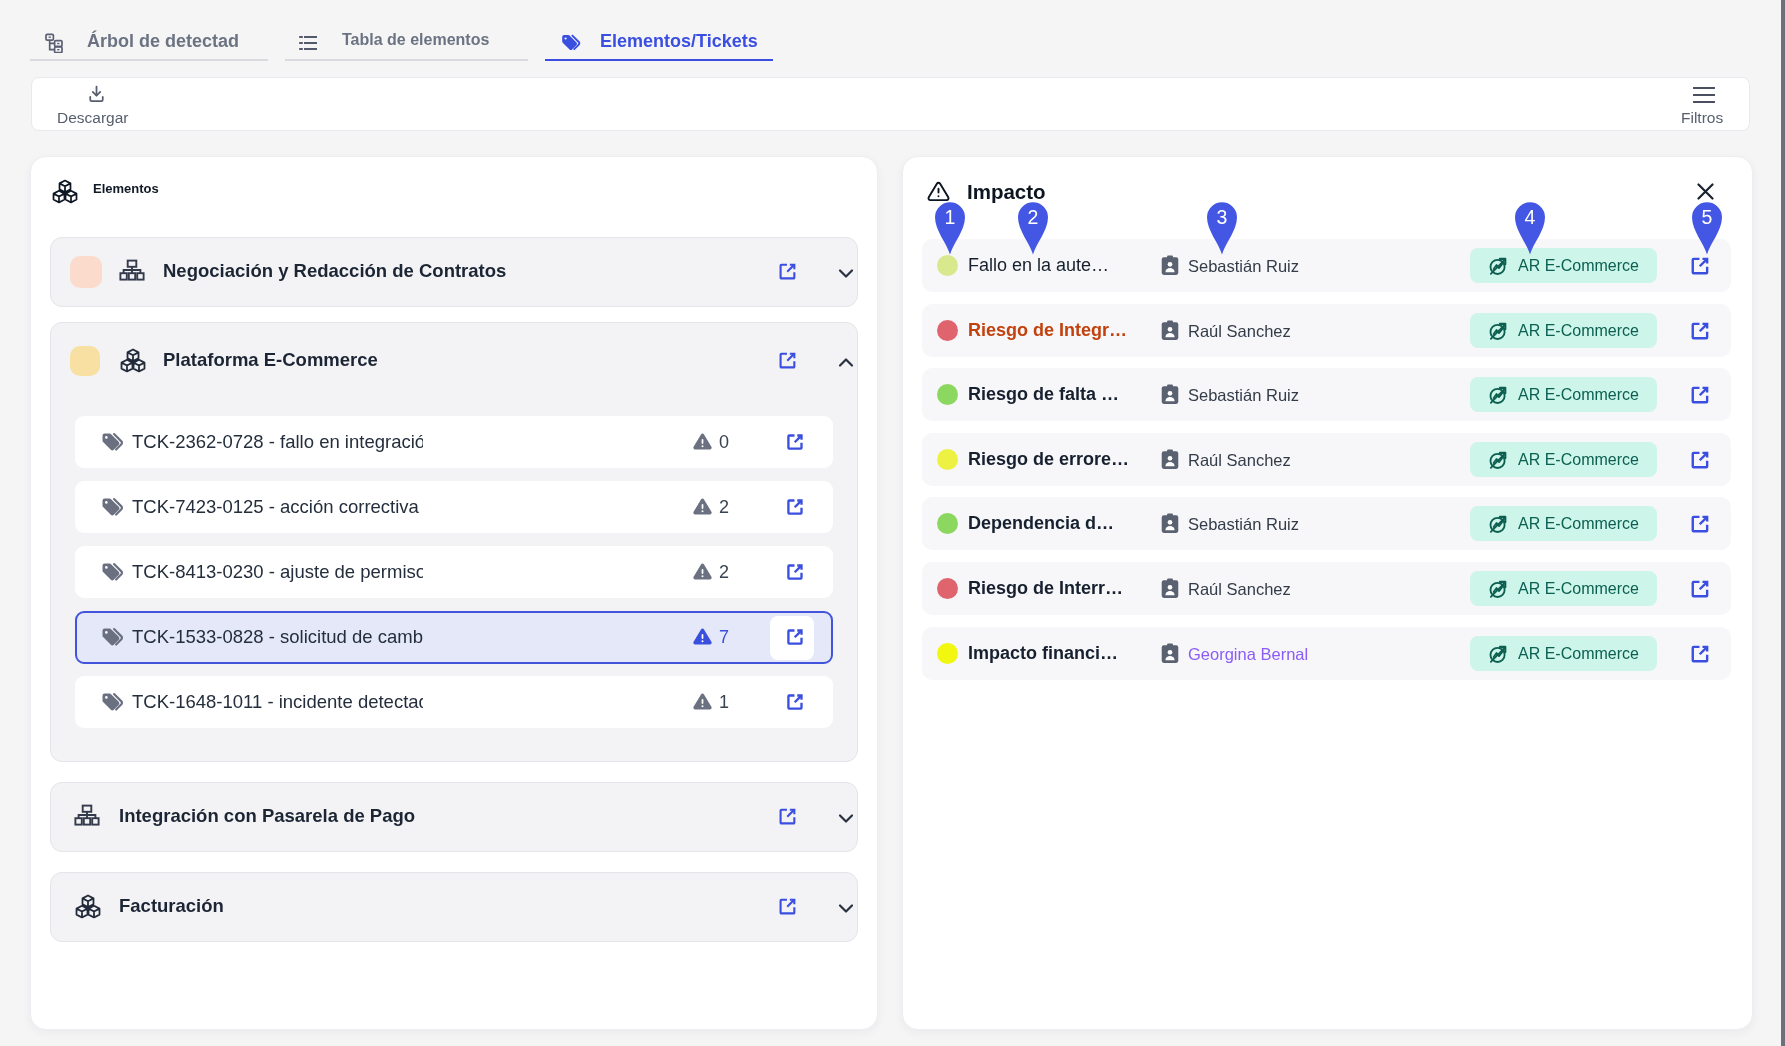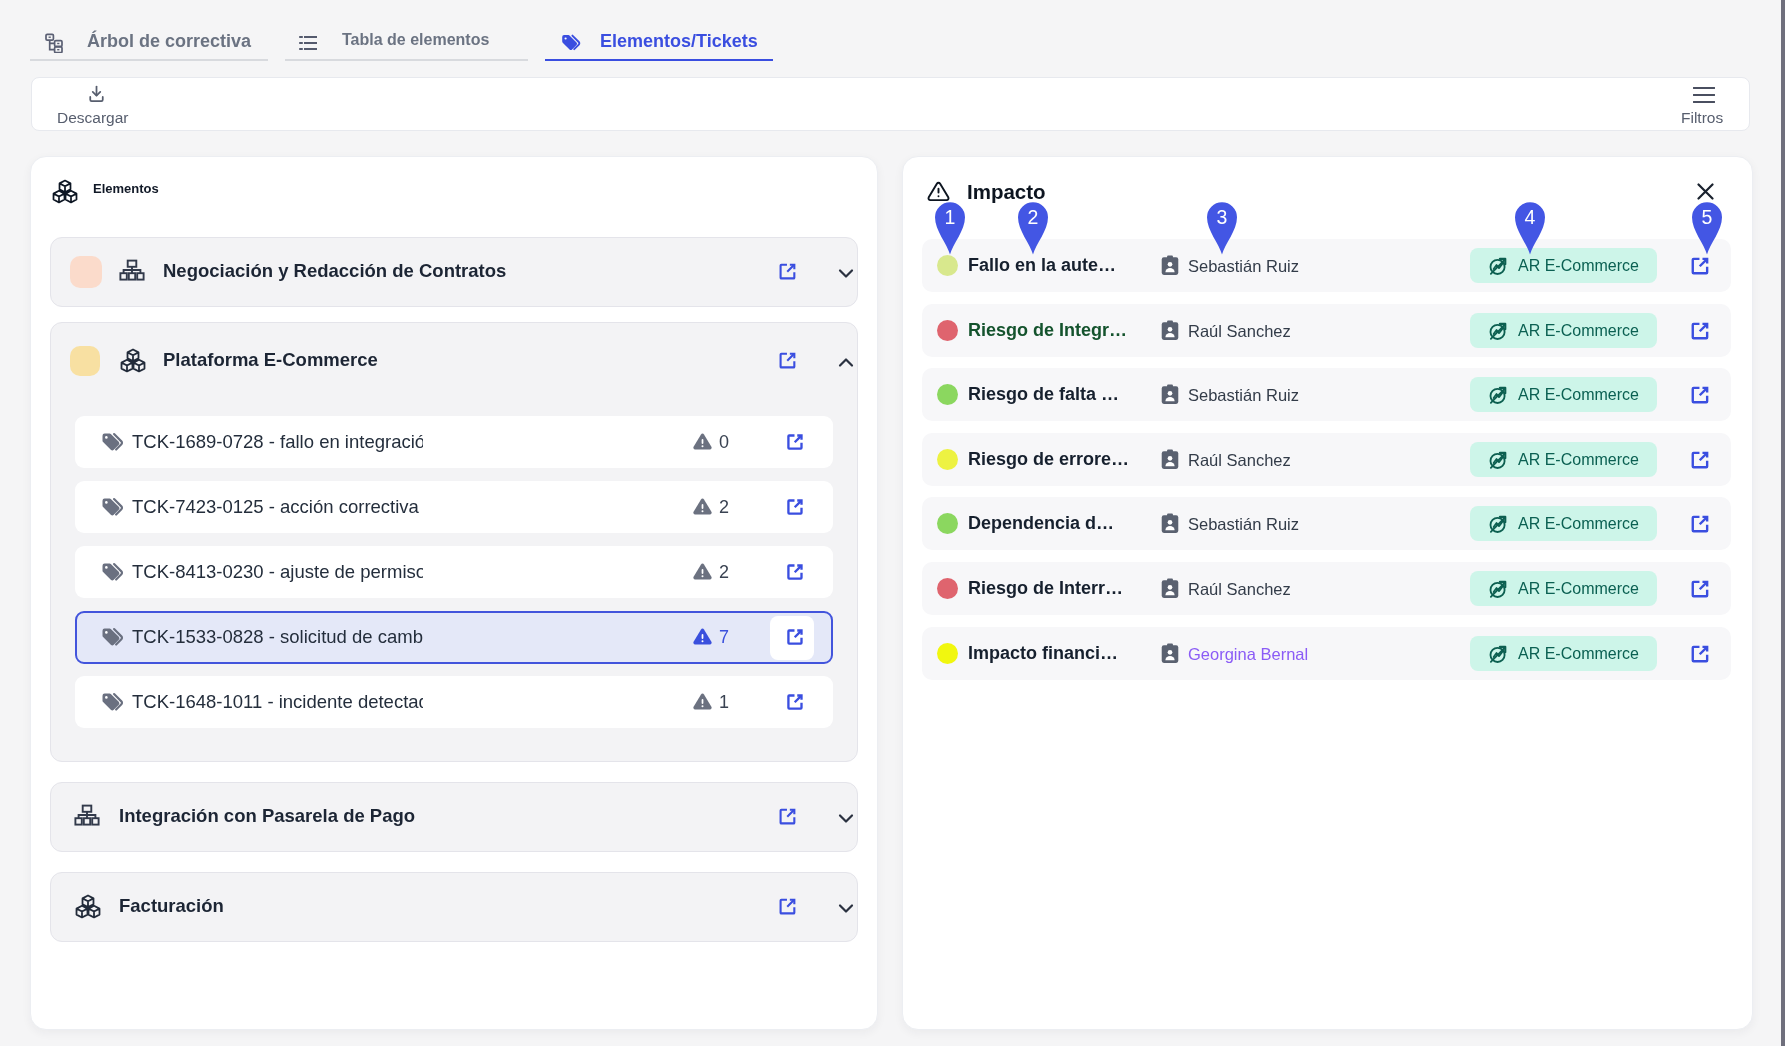--- a/index.html
+++ b/index.html
@@ -18,21 +18,21 @@
 <div class="abs" style="left:545px;top:58.5px;width:228px;height:2.5px;background:#3a4ee0"></div>
 <svg style="position:absolute;left:45px;top:33px" width="18" height="20" viewBox="0 0 18 20" fill="none" stroke="#5a5f73" stroke-width="1.7">
 <rect x="1" y="1.3" width="7.4" height="5.8" rx="1.2"></rect>
     <path d="M3.6 4.2h2.2" stroke-width="1.4"></path>
 <path d="M4.7 7.1v9.6h4.9 M4.7 10.4h4.9"></path>
 <rect x="9.6" y="7.6" width="7.4" height="5.8" rx="1.2"></rect>
     <path d="M12.2 10.5h2.2" stroke-width="1.4"></path>
 <rect x="9.6" y="13.8" width="7.4" height="5.8" rx="1.2"></rect>
     <path d="M12.2 16.7h2.2" stroke-width="1.4"></path>
   </svg>
-<div class="abs" style="left:87px;top:31px;font-size:18px;font-weight:700;color:#6b7382">Árbol de correctiva</div>
+<div class="abs" style="left:87px;top:31px;font-size:18px;font-weight:700;color:#6b7382">Árbol de detectad</div>
 <svg style="position:absolute;left:299px;top:35px" width="18" height="16" viewBox="0 0 18 16" fill="none" stroke="#545a6d" stroke-width="2" stroke-linecap="square">
 <path d="M1.2 2h1.6 M6 2h11 M1.2 8h1.6 M6 8h11 M1.2 14h1.6 M6 14h11"></path>
   </svg>
 <div class="abs" style="left:342px;top:31px;font-size:16px;font-weight:700;color:#6b7382">Tabla de elementos</div>
 <svg style="position:absolute;left:560px;top:32px" width="22" height="22" viewBox="0 0 24 24">
 <path fill="#3a4ee0" d="M9.2 3.4c.53 0 1.04.21 1.41.59l7.4 7.4a2 2 0 0 1 0 2.83l-4.8 4.8a2 2 0 0 1-2.83 0l-7.4-7.4A2 2 0 0 1 2.4 10.2V5.4a2 2 0 0 1 2-2z"></path>
 <circle cx="6.1" cy="7.1" r="1.2" fill="#fff"></circle>
 <path fill="none" stroke="#3a4ee0" stroke-width="2.1" stroke-linecap="round" stroke-linejoin="round" d="M13.5 3.9l7 7a2 2 0 0 1 0 2.83l-5 5"></path>
   </svg>
 <div class="abs" style="left:600px;top:31px;font-size:18px;font-weight:700;color:#3a4ee0">Elementos/Tickets</div>
@@ -83,21 +83,21 @@
   </svg>
 <svg style="position:absolute;left:838px;top:356.5px" width="16" height="11" viewBox="0 0 16 11" fill="none" stroke="#2a3140" stroke-width="2.2" stroke-linecap="round" stroke-linejoin="round">
     <polyline points="2 8.5 8 2.5 14 8.5"></polyline>
   </svg>
 <div class="trow" style="left:75px;top:416px;width:758px;height:52px"></div>
 <svg style="position:absolute;left:100px;top:430px" width="25" height="25" viewBox="0 0 24 24">
 <path fill="#6a7080" d="M9.2 3.4c.53 0 1.04.21 1.41.59l7.4 7.4a2 2 0 0 1 0 2.83l-4.8 4.8a2 2 0 0 1-2.83 0l-7.4-7.4A2 2 0 0 1 2.4 10.2V5.4a2 2 0 0 1 2-2z"></path>
 <circle cx="6.1" cy="7.1" r="1.25" fill="#fff"></circle>
 <path fill="none" stroke="#6a7080" stroke-width="2.1" stroke-linecap="round" stroke-linejoin="round" d="M13.5 3.9l7 7a2 2 0 0 1 0 2.83l-5 5"></path>
   </svg>
-<div class="tick-txt" style="left:132px;top:431px;width:291px">TCK-1689-0728 - fallo en integració</div>
+<div class="tick-txt" style="left:132px;top:431px;width:291px">TCK-2362-0728 - fallo en integració</div>
 <svg style="position:absolute;left:692px;top:431px" width="21" height="21" viewBox="0 0 24 24">
 <path fill="#6b7180" d="M10.29 3.86 1.82 18a2 2 0 0 0 1.71 3h16.94a2 2 0 0 0 1.71-3L13.71 3.86a2 2 0 0 0-3.42 0z"></path>
 <rect x="11" y="9.2" width="2" height="5.6" rx="1" fill="#fff"></rect>
     <circle cx="12" cy="17.5" r="1.15" fill="#fff"></circle>
   </svg>
 <div class="abs" style="left:719px;top:432px;font-size:18px;font-weight:400;color:#3a4352">0</div>
 <svg style="position:absolute;left:785px;top:431.5px" width="20" height="20" viewBox="0 0 24 24" fill="none" stroke="#3a4ee0" stroke-width="2.8" stroke-linecap="butt">
 <path d="M19.8 12.8V19a0.9 0.9 0 0 1-0.9 0.9H5A0.9 0.9 0 0 1 4.1 19V5.1A0.9 0.9 0 0 1 5 4.2h6.4"></path>
 <path d="M14.7 4.2h5.1v5.2"></path>
     <path d="M19.3 4.7l-7.6 7.6"></path>
@@ -210,21 +210,21 @@
 <path d="M10.29 3.86 1.82 18a2 2 0 0 0 1.71 3h16.94a2 2 0 0 0 1.71-3L13.71 3.86a2 2 0 0 0-3.42 0z"></path>
 <path d="M12 9v4"></path>
     <path d="M12 17h.01"></path>
   </svg>
 <div class="abs" style="left:967px;top:180px;font-size:20.5px;font-weight:700;color:#0d1520">Impacto</div>
 <svg style="position:absolute;left:1697px;top:183px" width="17" height="17" viewBox="0 0 17 17" fill="none" stroke="#1a222e" stroke-width="2.2" stroke-linecap="round">
     <path d="M1.5 1.5 15.5 15.5 M15.5 1.5 1.5 15.5"></path>
   </svg>
 <div class="rrow" style="left:922px;top:239px;width:809px;height:53px"></div>
 <div class="abs" style="left:937px;top:255.0px;width:21px;height:21px;border-radius:50%;background:#d8e88d"></div>
-<div class="abs" style="left:968px;top:254.5px;font-size:18px;font-weight:700;color:#16202e;white-space:nowrap">Fallo en la aute…</div>
+<div class="abs" style="left:968px;top:254.5px;font-size:18px;font-weight:400;color:#16202e;white-space:nowrap">Fallo en la aute…</div>
 <svg style="position:absolute;left:1161px;top:255.0px" width="18" height="21" viewBox="0 0 20 23">
 <rect x="6.7" y="0.5" width="6.6" height="4.4" rx="1.2" fill="#5a6170"></rect>
 <rect x="0.8" y="2.4" width="18.4" height="19.6" rx="2.4" fill="#5a6170"></rect>
 <circle cx="10" cy="10.2" r="2.6" fill="#fff"></circle>
 <path d="M4.9 18.9a5.1 4.6 0 0 1 10.2 0z" fill="#fff"></path>
   </svg>
 <div class="abs" style="left:1188px;top:256.5px;font-size:16.5px;color:#333c49;white-space:nowrap">Sebastián Ruiz</div>
 <div class="abs" style="left:1470px;top:248.0px;width:187px;height:35px;border-radius:8px;background:#cdf5e9"></div>
 <svg style="position:absolute;left:1487px;top:254.5px" width="22" height="22" viewBox="0 0 24 24" fill="none" stroke="#0c5f50" stroke-width="2" stroke-linecap="round" stroke-linejoin="round">
 <circle cx="11.5" cy="13" r="7.7"></circle>
@@ -233,21 +233,21 @@
 <path d="M14.1 4.2h5.8v5.8" stroke-width="2.4"></path>
   </svg>
 <div class="abs" style="left:1518px;top:257.0px;font-size:16px;font-weight:400;color:#0b6052">AR E-Commerce</div>
 <svg style="position:absolute;left:1689px;top:254.5px" width="22" height="22" viewBox="0 0 24 24" fill="none" stroke="#3a4ee0" stroke-width="2.6" stroke-linecap="butt">
 <path d="M19.8 12.8V19a0.9 0.9 0 0 1-0.9 0.9H5A0.9 0.9 0 0 1 4.1 19V5.1A0.9 0.9 0 0 1 5 4.2h6.4"></path>
 <path d="M14.7 4.2h5.1v5.2"></path>
     <path d="M19.3 4.7l-7.6 7.6"></path>
   </svg>
 <div class="rrow" style="left:922px;top:304px;width:809px;height:53px"></div>
 <div class="abs" style="left:937px;top:320.0px;width:21px;height:21px;border-radius:50%;background:#df646e"></div>
-<div class="abs" style="left:968px;top:319.5px;font-size:18px;font-weight:700;color:#14532d;white-space:nowrap">Riesgo de Integr…</div>
+<div class="abs" style="left:968px;top:319.5px;font-size:18px;font-weight:700;color:#c2410c;white-space:nowrap">Riesgo de Integr…</div>
 <svg style="position:absolute;left:1161px;top:320.0px" width="18" height="21" viewBox="0 0 20 23">
 <rect x="6.7" y="0.5" width="6.6" height="4.4" rx="1.2" fill="#5a6170"></rect>
 <rect x="0.8" y="2.4" width="18.4" height="19.6" rx="2.4" fill="#5a6170"></rect>
 <circle cx="10" cy="10.2" r="2.6" fill="#fff"></circle>
 <path d="M4.9 18.9a5.1 4.6 0 0 1 10.2 0z" fill="#fff"></path>
   </svg>
 <div class="abs" style="left:1188px;top:321.5px;font-size:16.5px;color:#333c49;white-space:nowrap">Raúl Sanchez</div>
 <div class="abs" style="left:1470px;top:313.0px;width:187px;height:35px;border-radius:8px;background:#cdf5e9"></div>
 <svg style="position:absolute;left:1487px;top:319.5px" width="22" height="22" viewBox="0 0 24 24" fill="none" stroke="#0c5f50" stroke-width="2" stroke-linecap="round" stroke-linejoin="round">
 <circle cx="11.5" cy="13" r="7.7"></circle>

